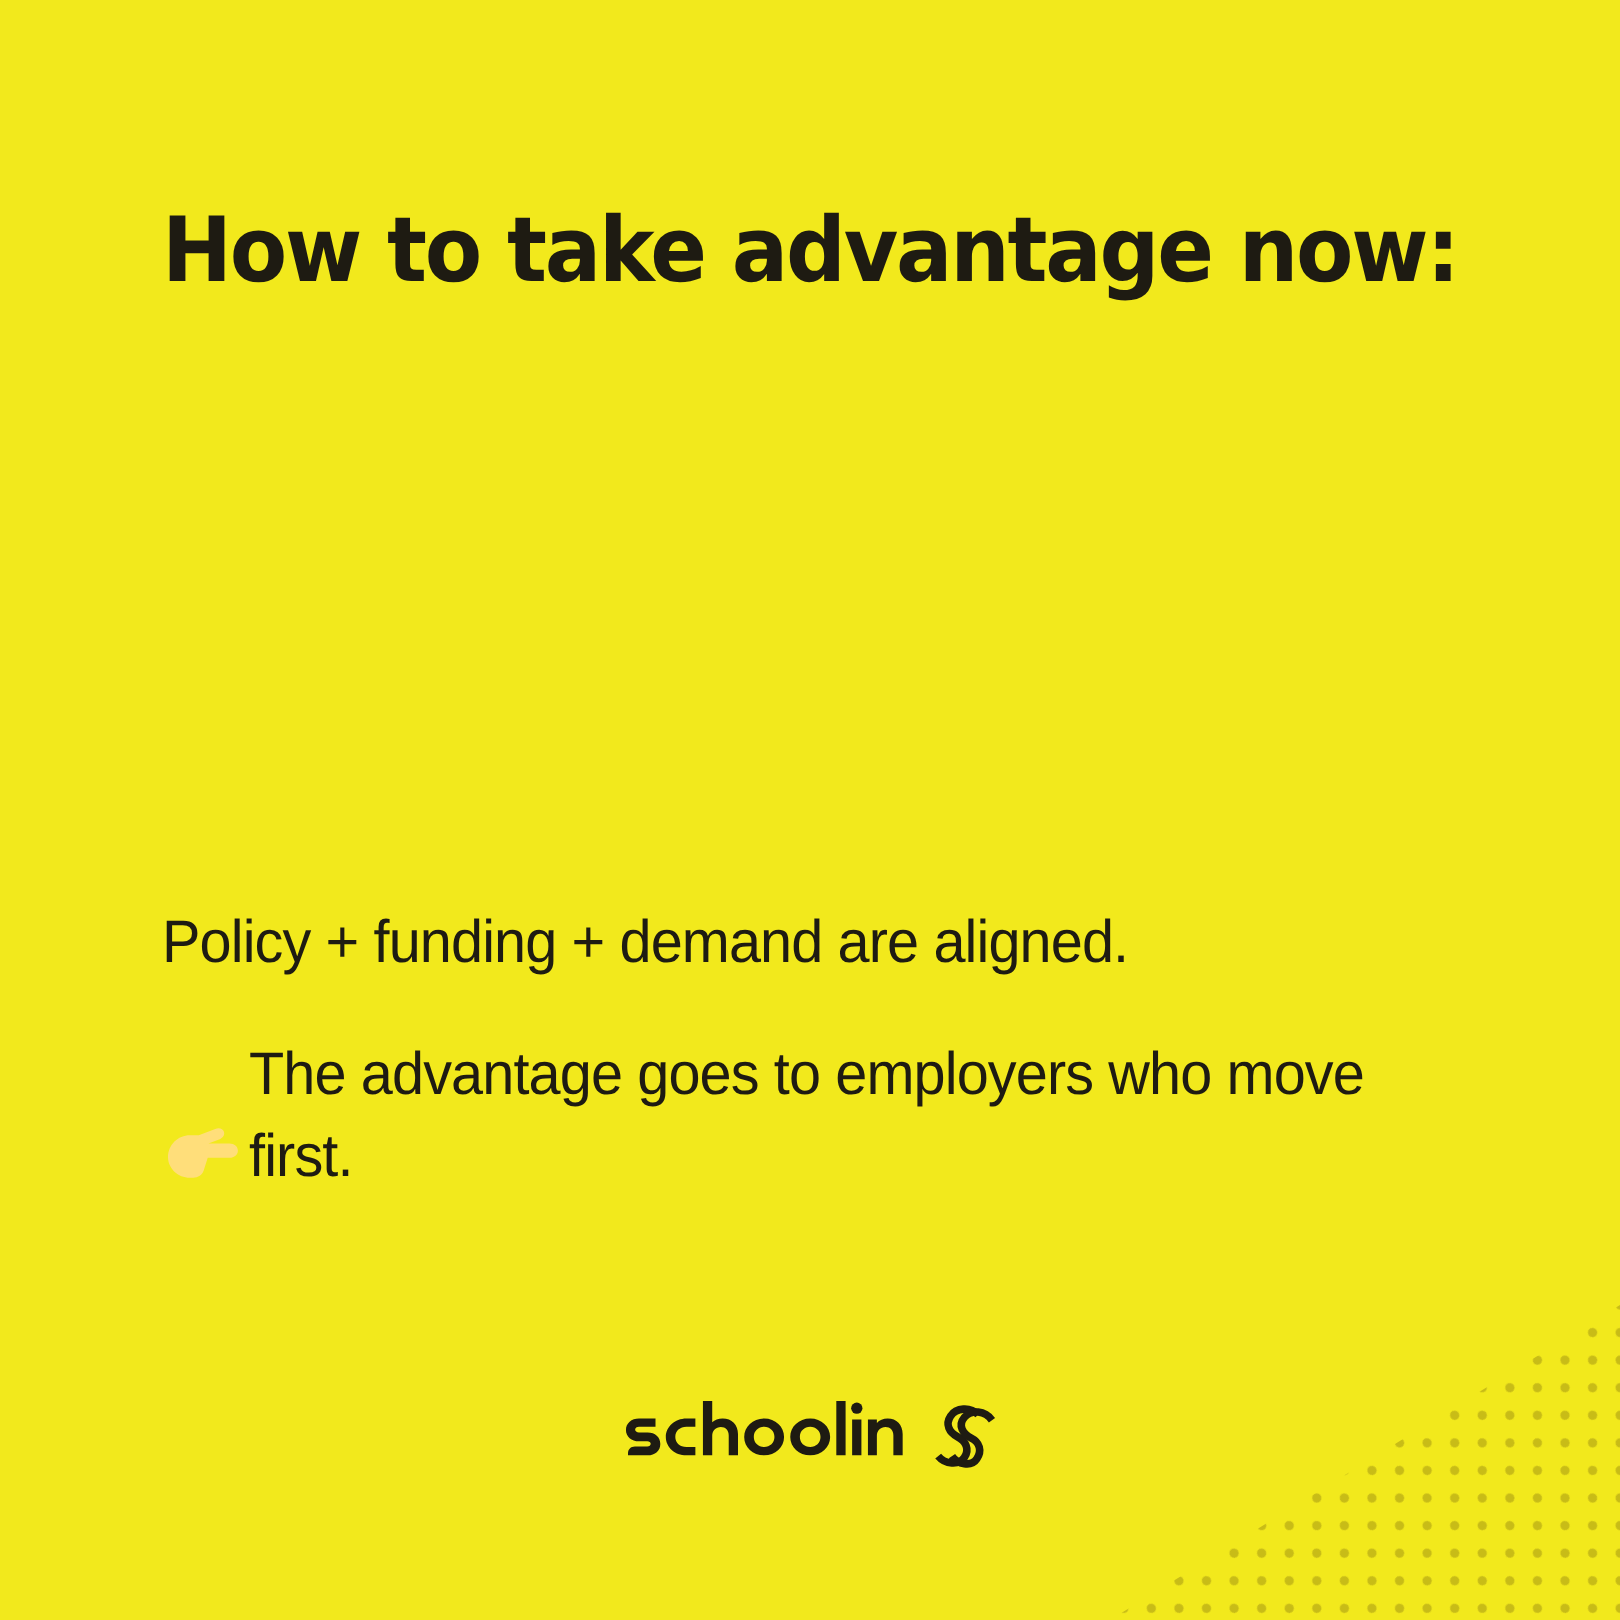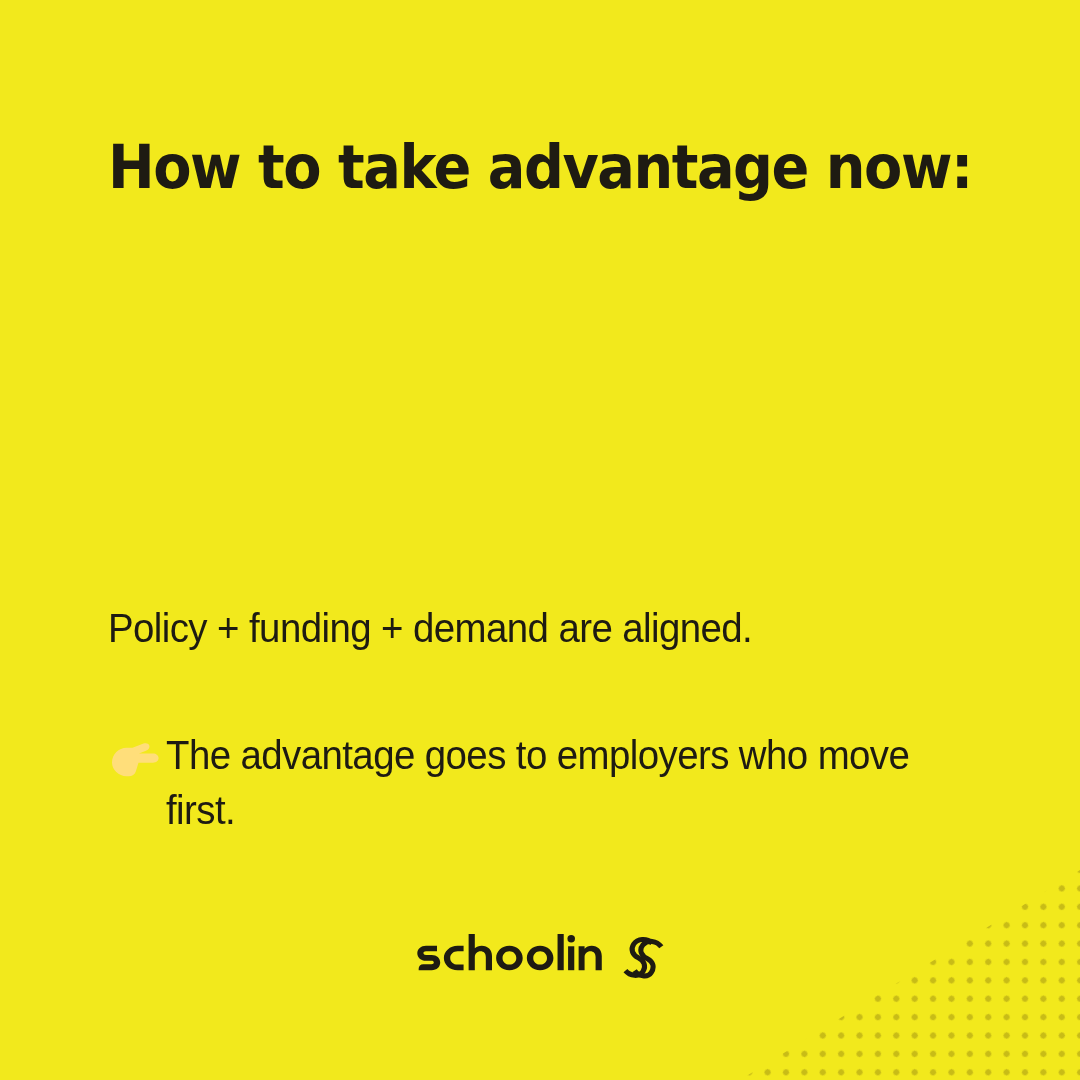--- a/index.html
+++ b/index.html
@@ -102,24 +102,24 @@
     color: #1E1B12;
     transform: scaleX(0.96);
     transform-origin: left top;
     white-space: nowrap;
   }
 
   
   #callout {
     position: absolute;
     left: 108px;
-    top: 728px;
+    top: 689px;
     width: 880px;
     display: flex;
-    align-items: flex-start;
+    align-items: flex-end;
     gap: 0;
   }
 
   #pointing-hand-icon {
     flex: 0 0 auto;
     width: 58px;
     height: 56px;
     margin-top: 6px;
   }
 

